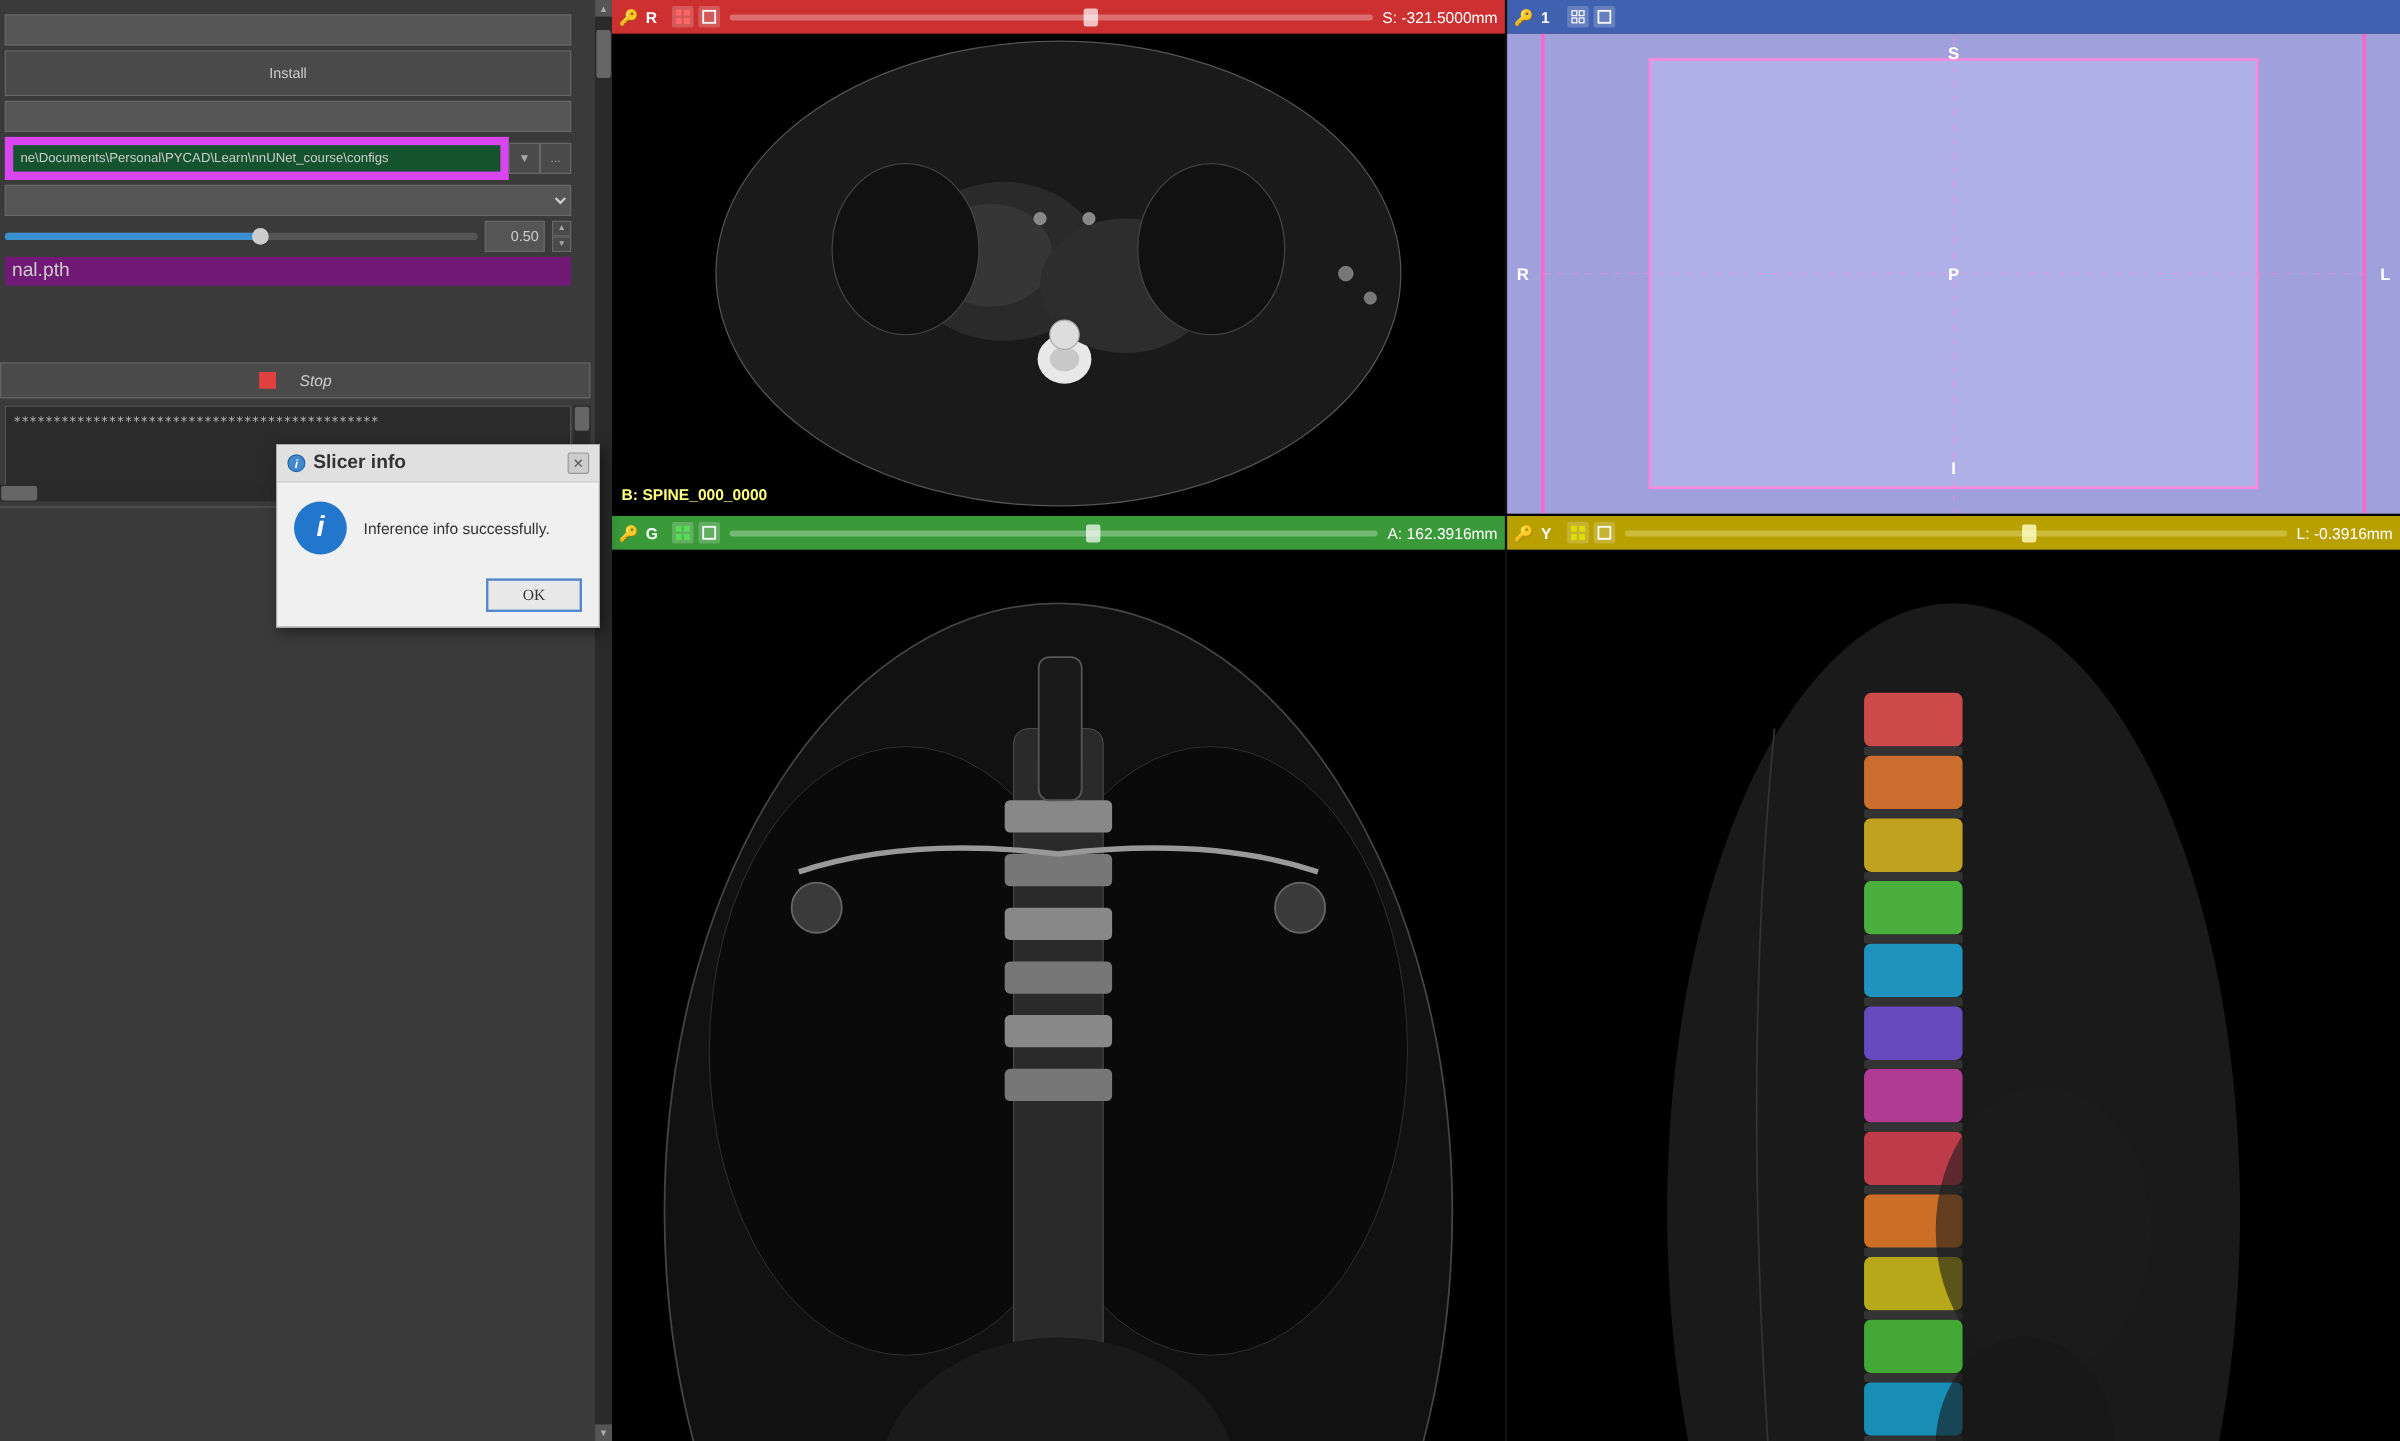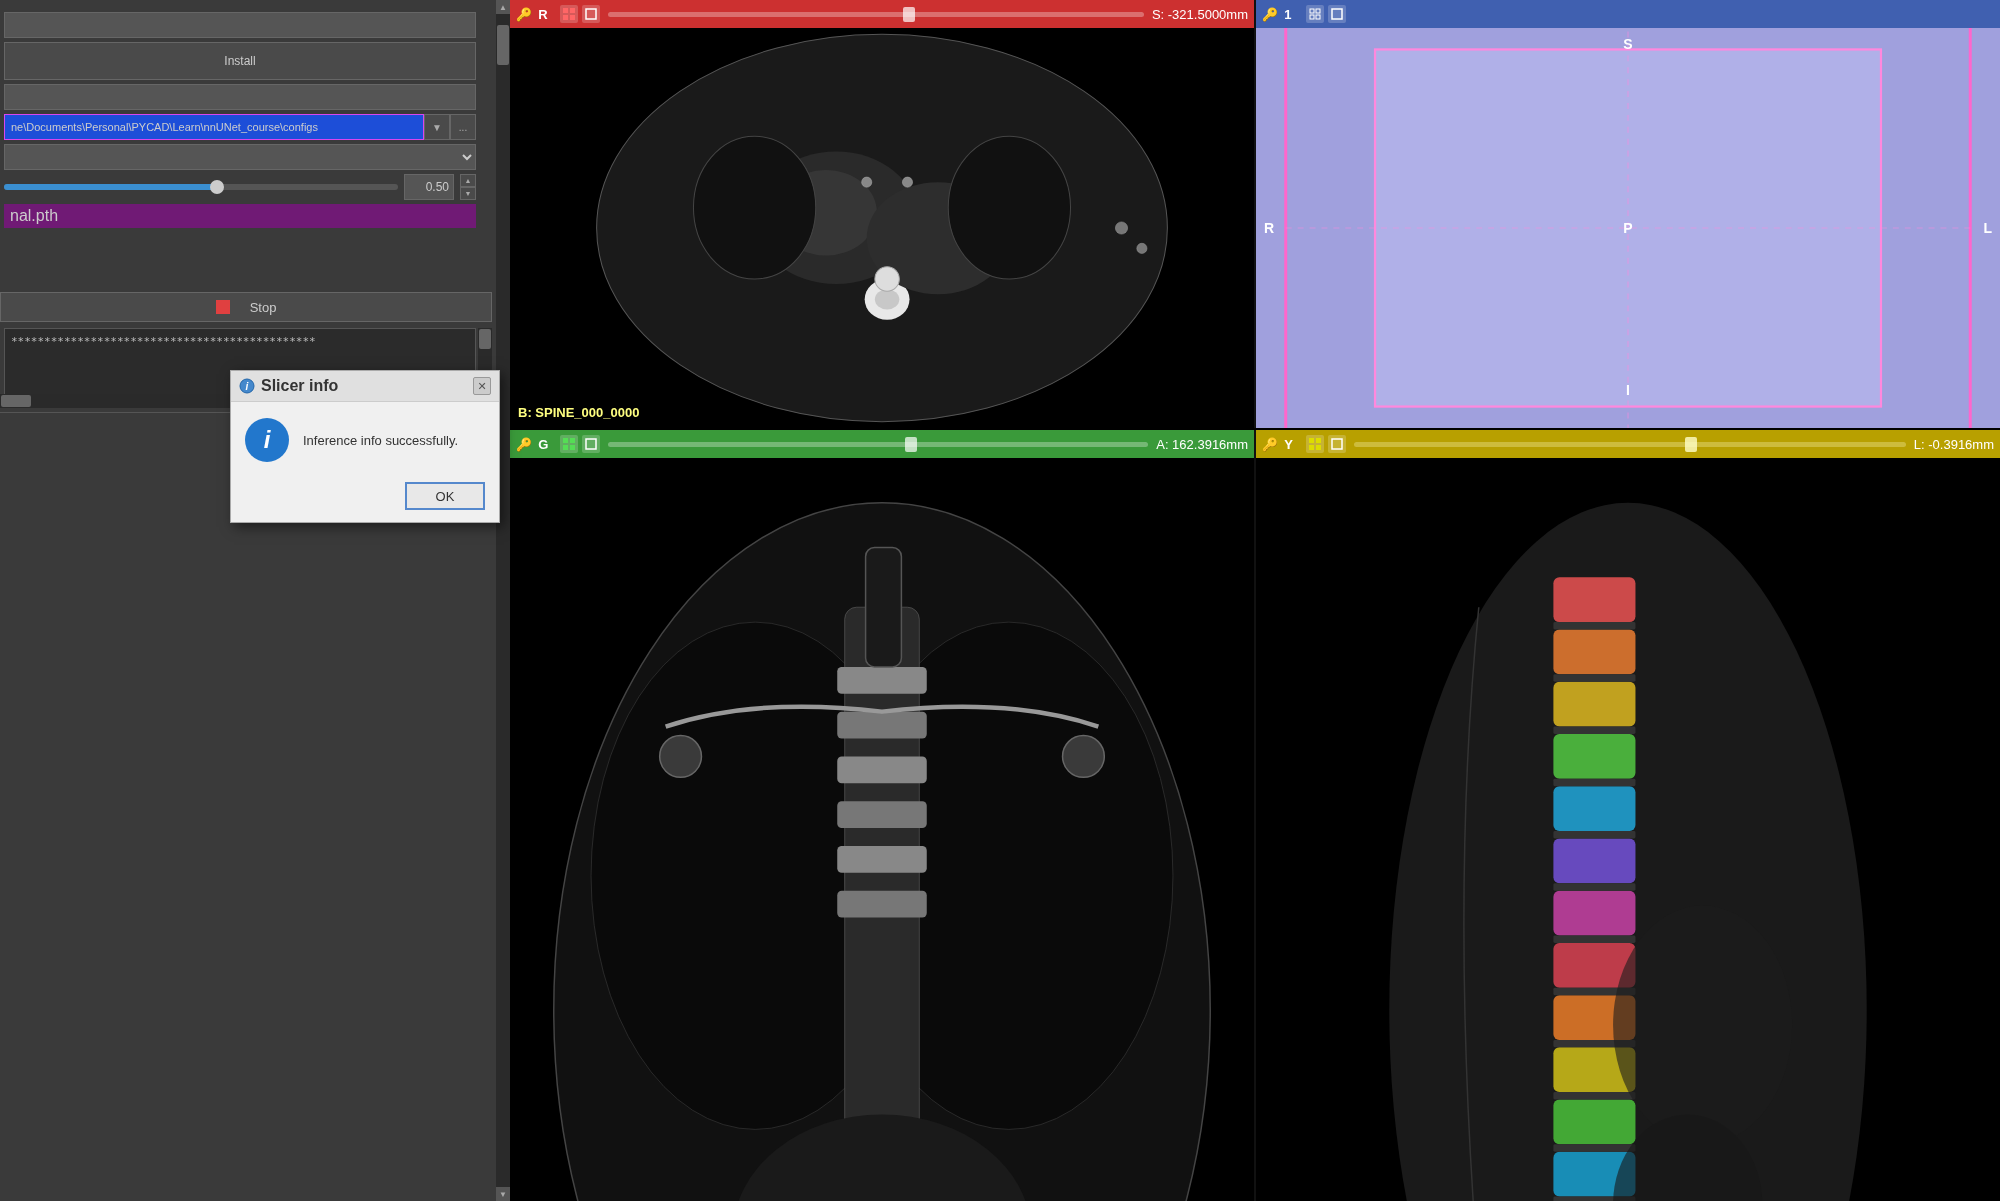--- a/index.html
+++ b/index.html
@@ -68,23 +68,23 @@
     }
 
     .path-row {
       display: flex;
       align-items: center;
       margin: 4px 16px 4px 4px;
     }
 
     .path-input {
       flex: 1;
-      height: 26px;
-      background: #1d4ed8;
-      border: 1px solid #d946ef;
+      height: 36px;
+      background: #14532d;
+      border: 7px solid #d946ef;
       color: #ccc;
       padding: 0 6px;
       font-size: 11px;
     }
 
     .dropdown-btn {
       width: 26px;
       height: 26px;
       background: #4a4a4a;
       border: 1px solid #666;
@@ -188,20 +188,21 @@
       align-items: center;
       justify-content: center;
       gap: 20px;
       height: 30px;
       background: #4a4a4a;
       border: 1px solid #666;
       color: #ccc;
       cursor: pointer;
       font-size: 13px;
       width: 100%;
+      font-style: italic;
     }
 
     .stop-icon {
       width: 14px;
       height: 14px;
       background: #e04040;
       flex-shrink: 0;
     }
 
     
@@ -422,20 +423,21 @@
 
     .dialog-message {
       font-size: 13px;
       color: #333;
     }
 
     .dialog-footer {
       padding: 8px 14px 12px;
       display: flex;
       justify-content: flex-end;
+      font-family: Liberation Serif, serif;
     }
 
     .dialog-ok-btn {
       width: 80px;
       height: 28px;
       background: #e8e8e8;
       border: 2px solid #5588cc;
       color: #333;
       font-size: 13px;
       cursor: pointer;

